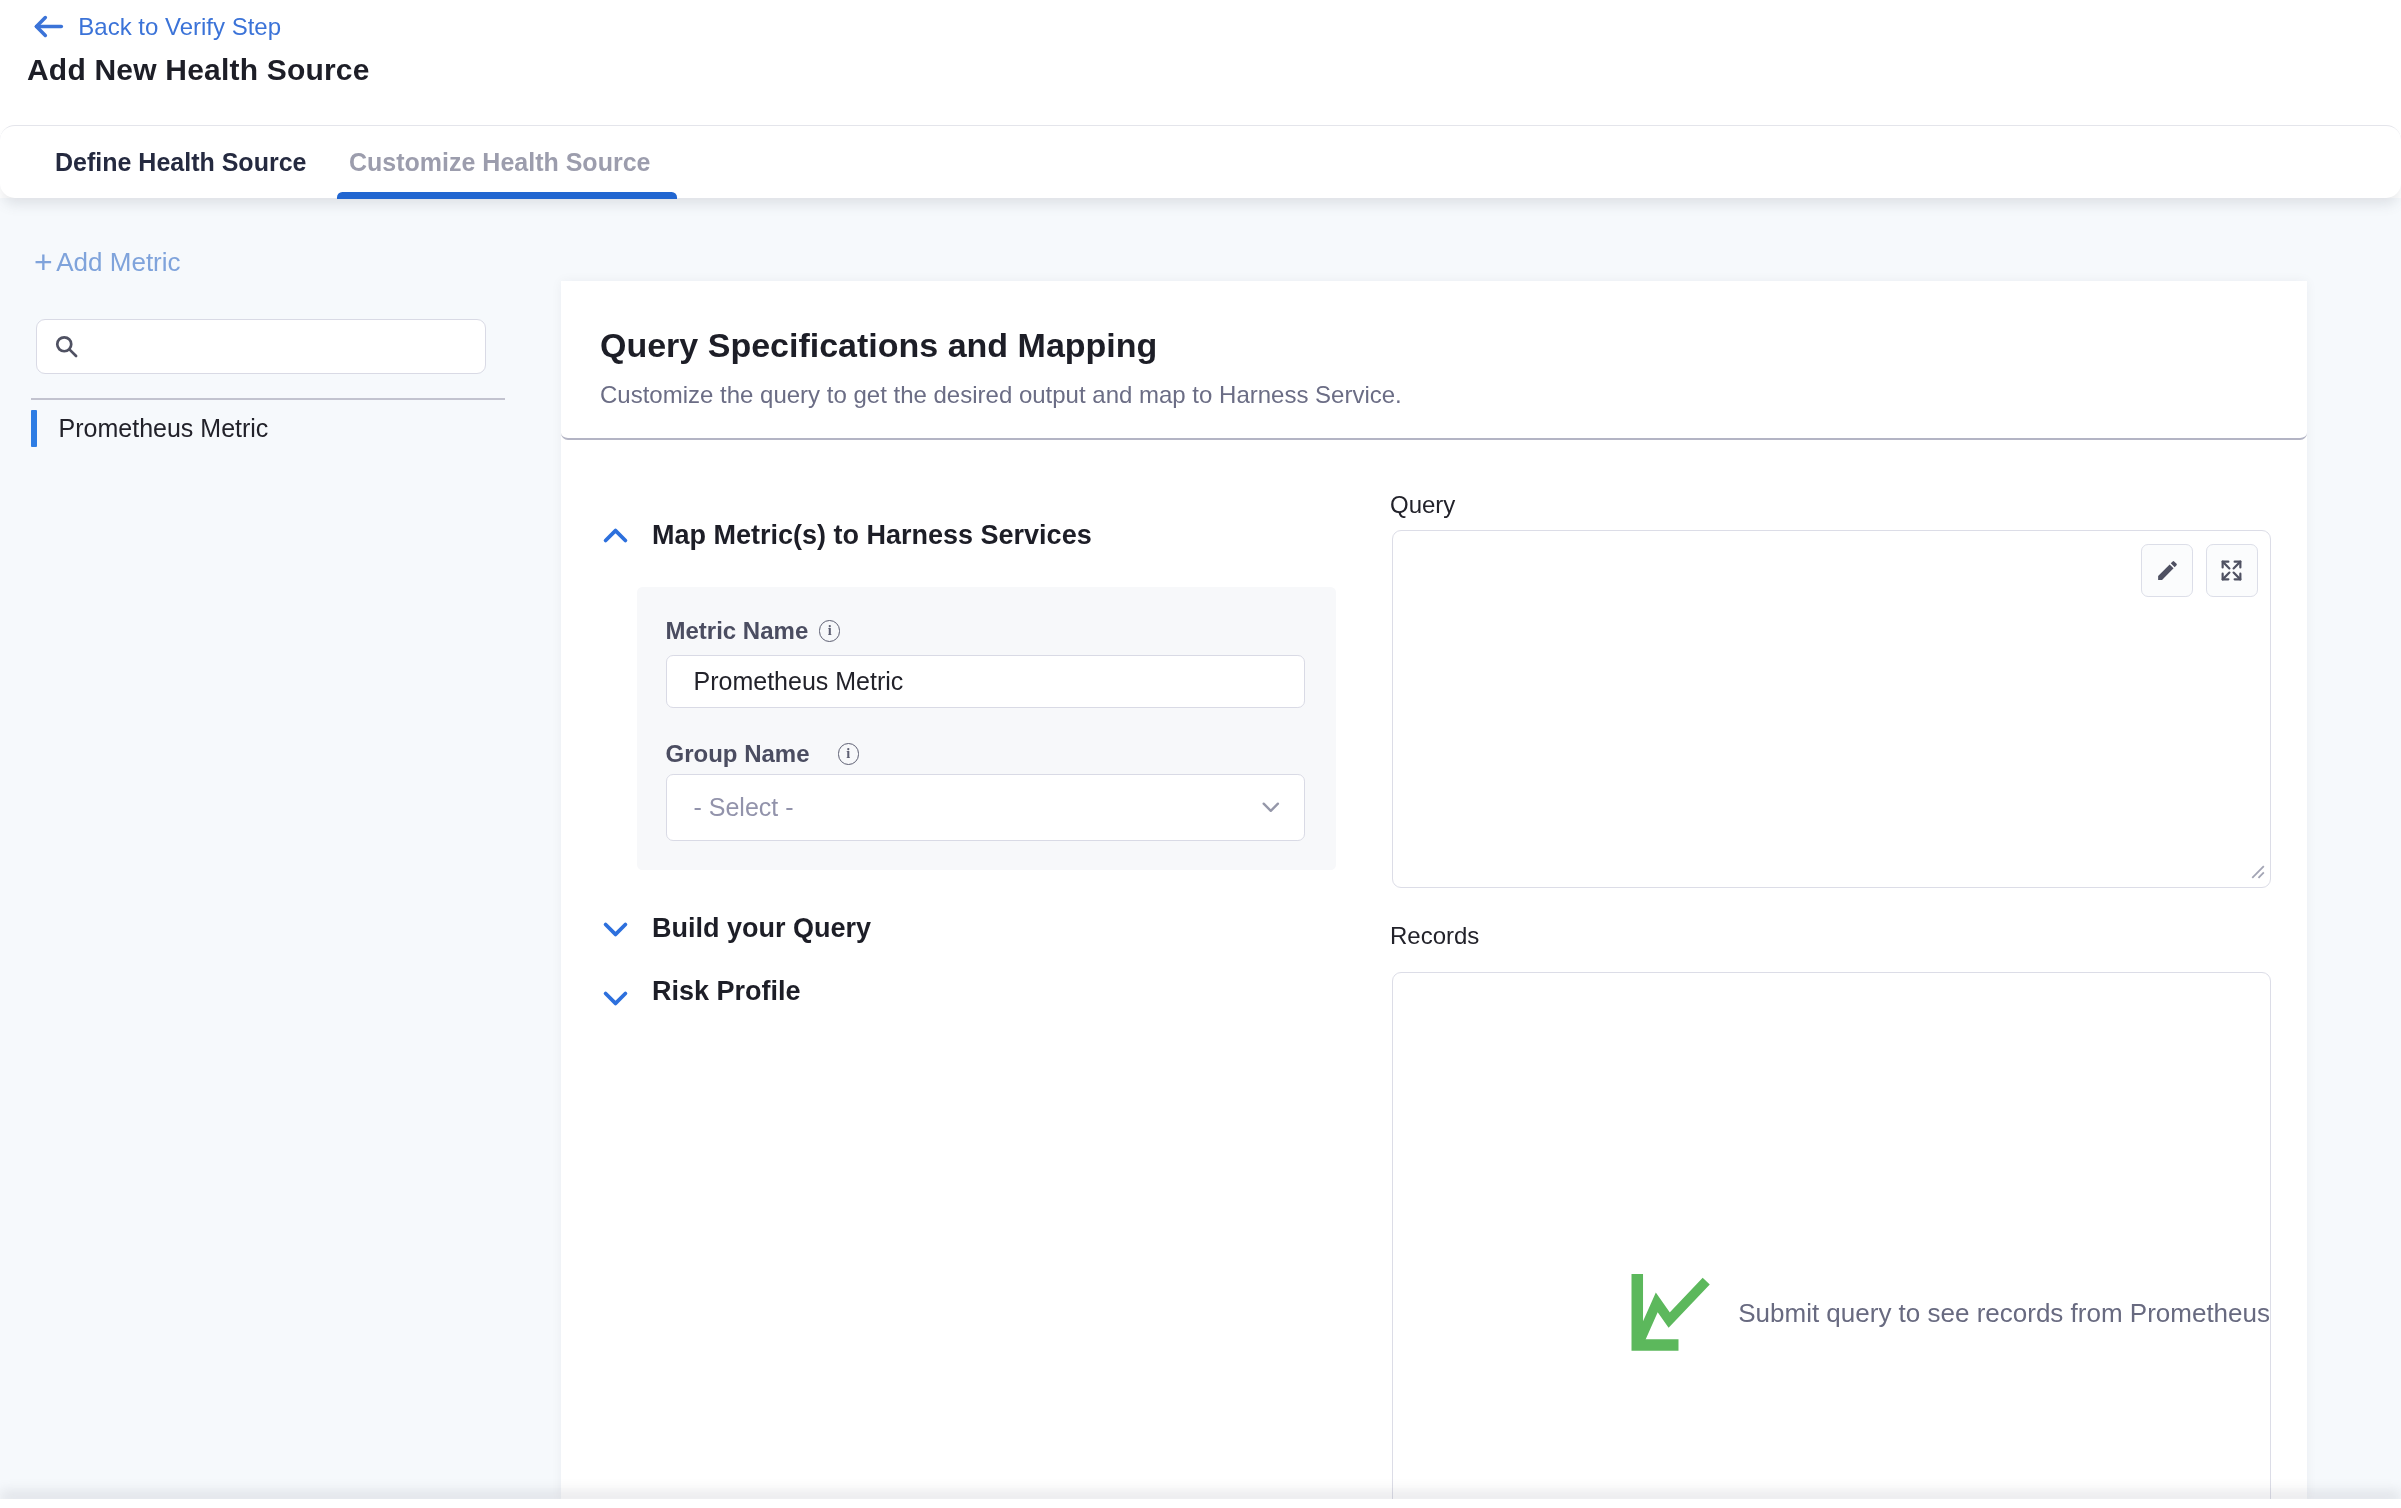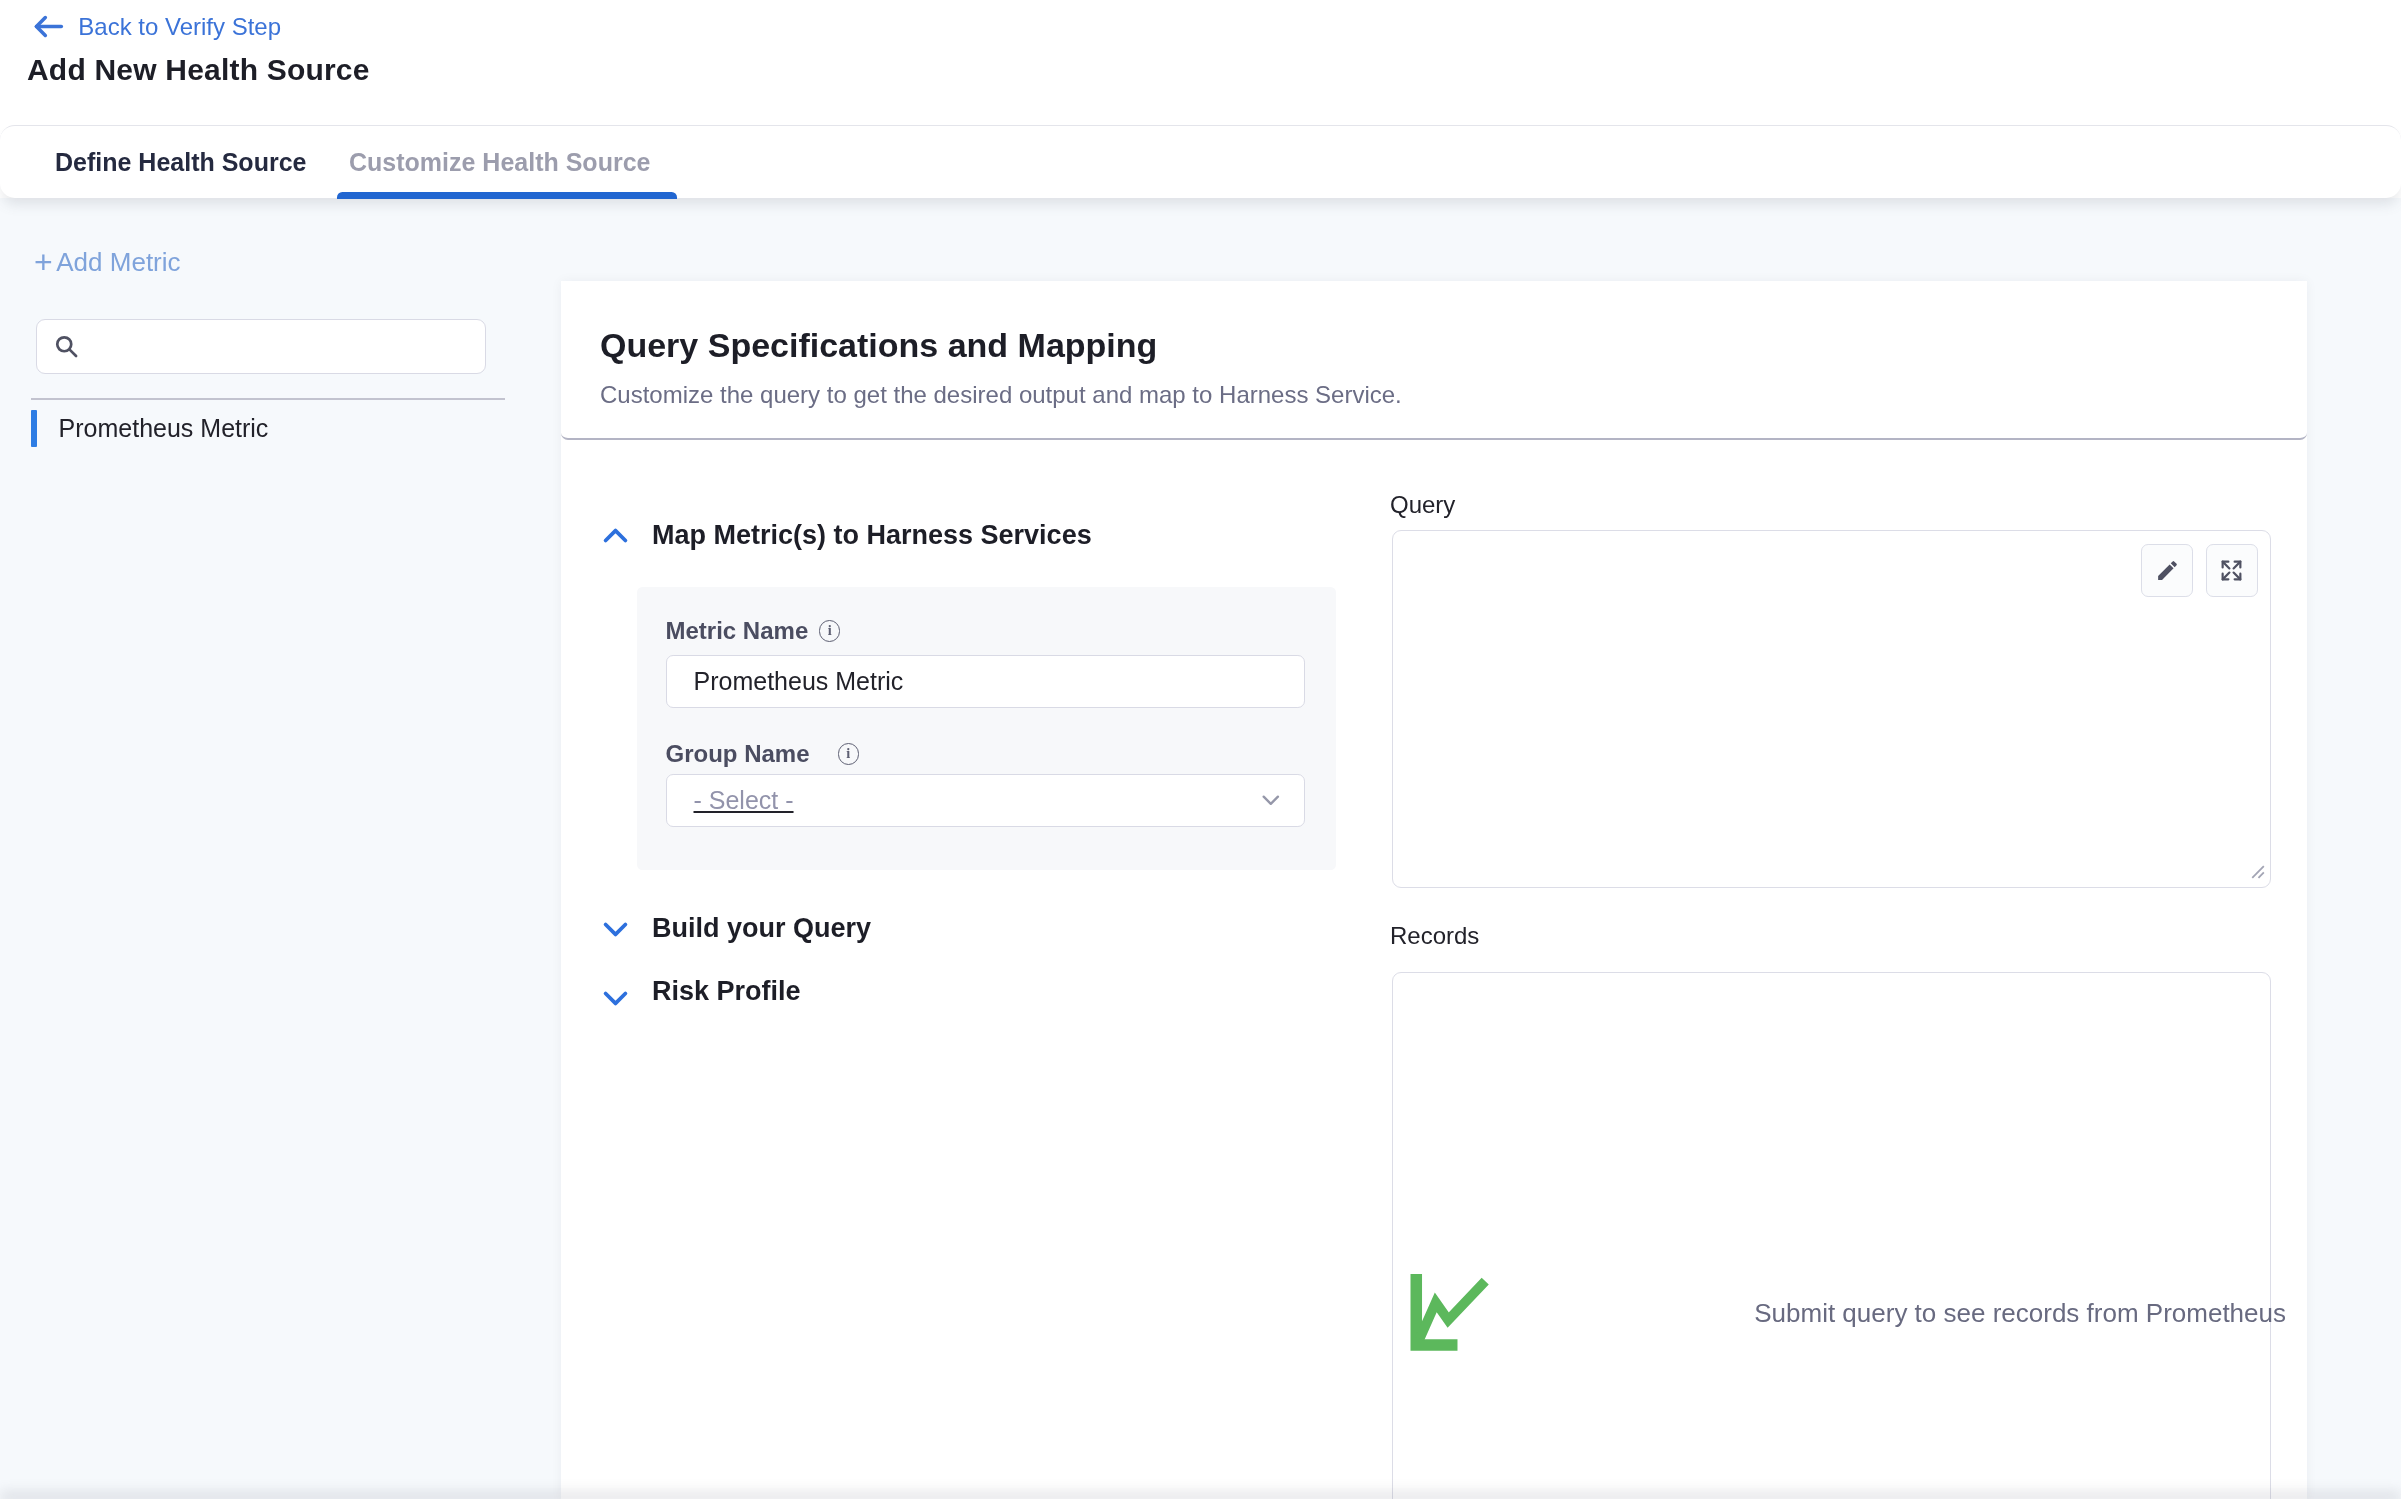--- a/index.html
+++ b/index.html
@@ -76,24 +76,24 @@
     display:inline-flex; align-items:center; justify-content:center;
     font-size:14.3px; font-weight:600; color:#5d5f72; font-family:"Liberation Serif", serif;
   }
   .text-input {
     position:absolute; left:28.5px; top:68px; width:639px; height:53px;
     border:1.8px solid #d9dae5; border-radius:7.1px; background:#fff;
     font-size:25px; color:#22222a; padding:0 27px; outline:none;
     font-family:"Liberation Sans", sans-serif;
   }
   .select-box {
-    position:absolute; left:28.5px; top:187px; width:639px; height:53px;
+    position:absolute; left:28.5px; top:187px; width:639px; height:67px;
     border:1.8px solid #d9dae5; border-radius:7.1px; background:#fff;
     display:flex; align-items:center; justify-content:space-between;
-    padding:0 23px 0 27px; cursor:pointer;text-decoration:underline;
+    padding:0 23px 0 27px; cursor:pointer;
   }
   .select-box .sel-placeholder { font-size:25px; color:#9293ab; }
 
   
   .query-label { position:absolute; left:829px; top:210px; font-size:24px; color:#22222a; }
   .query-box {
     position:absolute; left:831px; top:249px; width:879px; height:358px;
     border:1.8px solid #dcdde7; border-radius:9px; background:#fff;
   }
   .query-box textarea {
@@ -107,21 +107,21 @@
   }
   .btn-edit { right:77px; }
   .btn-expand { right:12.5px; }
   .resize-handle { position:absolute; right:2.7px; bottom:2.7px; cursor:nwse-resize; }
 
   .records-label { position:absolute; left:829px; top:641px; font-size:24px; color:#22222a; }
   .records-box {
     position:absolute; left:831px; top:691px; width:879px; height:570px;
     border:1.8px solid #dcdde7; border-radius:9px; background:#fff;
   }
-  .records-empty { position:absolute; left:16px; top:301px; width:100%; display:flex; align-items:center; justify-content:space-between; gap:19.6px; }
+  .records-empty { position:absolute; left:0; top:301px; width:100%; display:flex; align-items:center; justify-content:flex-end; gap:19.6px; }
   .records-empty .empty-text { font-size:26px; color:#686a80; }
 
   
   .bottom-strip {
     position:absolute; left:0; top:1499px; width:100%; height:9.8px; background:#fff;
     box-shadow:0 -7.1px 12.5px rgba(96,97,112,0.18); z-index:4;
   }
 </style>
 </head>
 <body>

